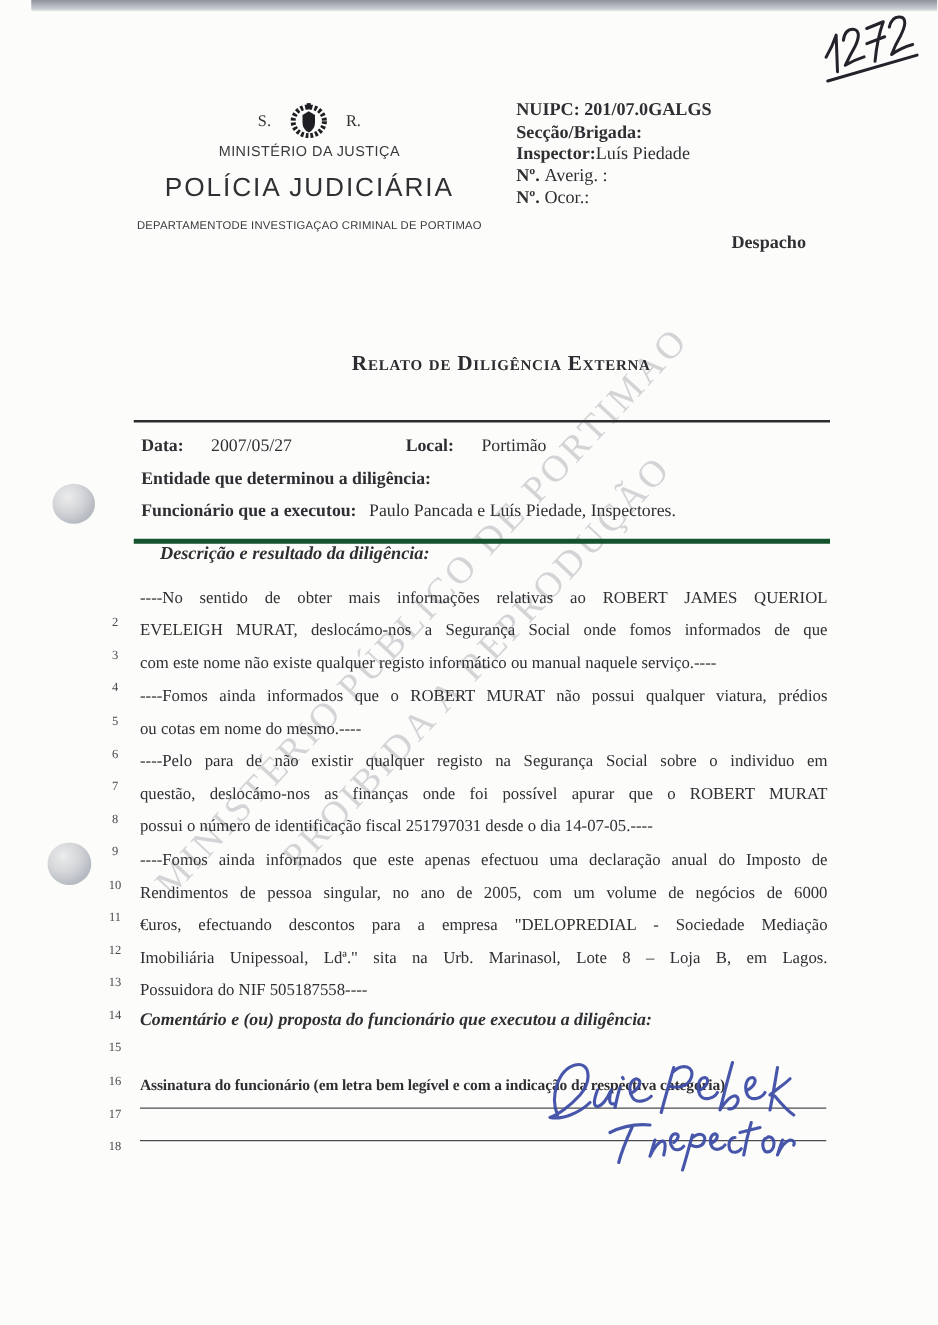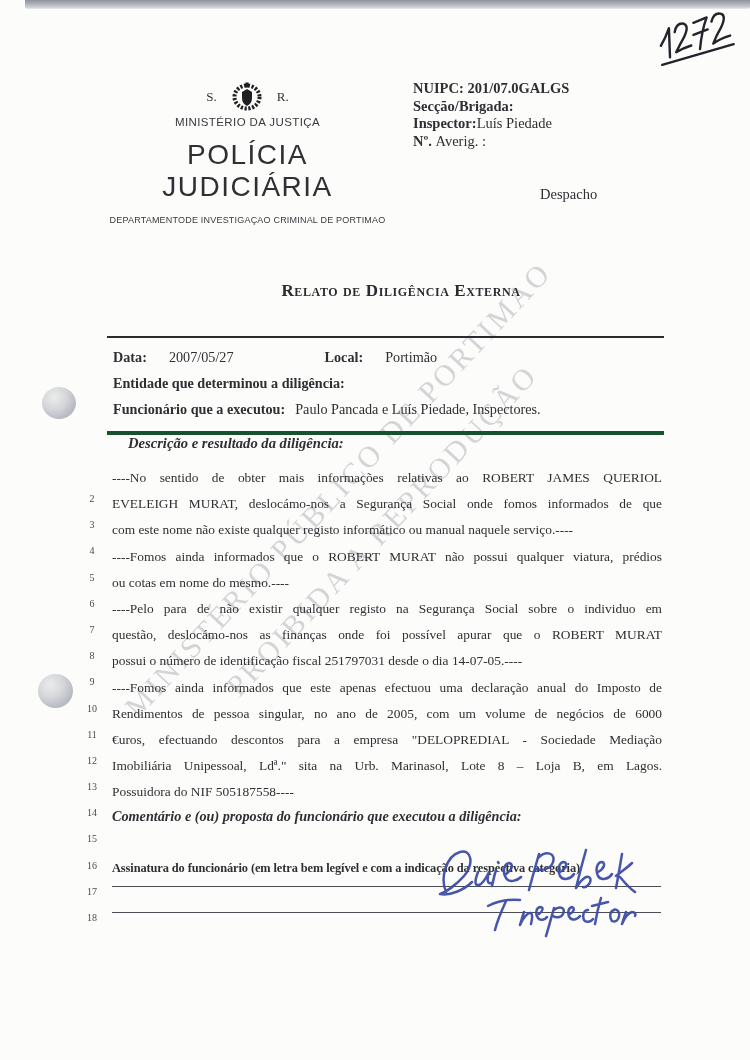--- a/index.html
+++ b/index.html
@@ -28,29 +28,29 @@
   .hw-num { position:absolute; left:646px; top:12px; transform: rotate(-10deg); }
   .hw-num path { stroke:#23232b; stroke-width:2.4; fill:none; stroke-linecap:round; stroke-linejoin:round; }
 
   
   .hleft { position:absolute; left:100px; top:82px; width:295px; text-align:center;
            font-family:"Liberation Sans", sans-serif; }
   .sr-row { display:flex; align-items:center; justify-content:center; gap:12px; height:30px; }
   .sr { font-family:"Liberation Serif", serif; font-size:13px; color:#333; }
   .crest { display:inline-block; }
   .ministry { margin-top:4px; font-size:11.5px; letter-spacing:0.4px; color:#3a3a3e; }
-  .org { margin-top:11px; font-size:28px; letter-spacing:1.5px; color:#303034; }
+  .org { margin-top:11px; font-size:21px; letter-spacing:1.5px; color:#303034; }
   .dept { margin-top:12px; font-size:9px; letter-spacing:0.2px; color:#3a3a3e; }
 
   
   .hright { position:absolute; left:413px; top:80px; width:300px; font-size:14.5px; line-height:17.6px; }
   .hright .b { font-weight:bold; }
   .hr-row { white-space:nowrap; }
-  .despacho { position:absolute; left:540px; top:186px; width:150px; 
-              font-weight:normal; font-size:14.5px; }
+  .despacho { position:absolute; left:540px; top:186px; width:150px; text-align:center;
+              font-weight:bold; font-size:14.5px; }
 
   .title { position:absolute; left:0; right:0; top:281px; padding-left:52px; text-align:center;
            font-weight:bold; font-size:17px; font-variant:small-caps; letter-spacing:0.6px; color:#2c2c30; }
 
   
   .info { position:absolute; left:107px; top:336px; width:557px;
           border-top:2px solid #2c2c30; border-bottom:4px solid #14532d;
           padding:6px 0 9px 6px; font-size:14.2px; }
   .info .row { height:26px; display:flex; align-items:center; white-space:nowrap; }
   .info .lbl { font-weight:bold; }
@@ -124,20 +124,21 @@
       <div class="ministry">MINISTÉRIO DA JUSTIÇA</div>
       <div class="org">POLÍCIA JUDICIÁRIA</div>
       <div class="dept">DEPARTAMENTODE INVESTIGAÇAO CRIMINAL DE PORTIMAO</div>
     </div>
 
     <div class="hright">
       <div class="hr-row"><span class="b">NUIPC:</span>&nbsp;<span class="b">201/07.0GALGS</span></div>
       <div class="hr-row"><span class="b">Secção/Brigada:</span></div>
       <div class="hr-row"><span class="b">Inspector:</span><span>Luís Piedade</span></div>
       <div class="hr-row"><span class="b">Nº.</span>&nbsp;<span>Averig. :</span></div>
+      <div class="hr-row"><span class="b">Nº.</span>&nbsp;<span>Ocor.:</span></div>
     </div>
 
     <div class="despacho">Despacho</div>
 
     <div class="title">Relato de Diligência Externa</div>
 
     <div class="info">
       <div class="row">
         <span class="lbl">Data:</span>
         <span class="g28">2007/05/27</span>

